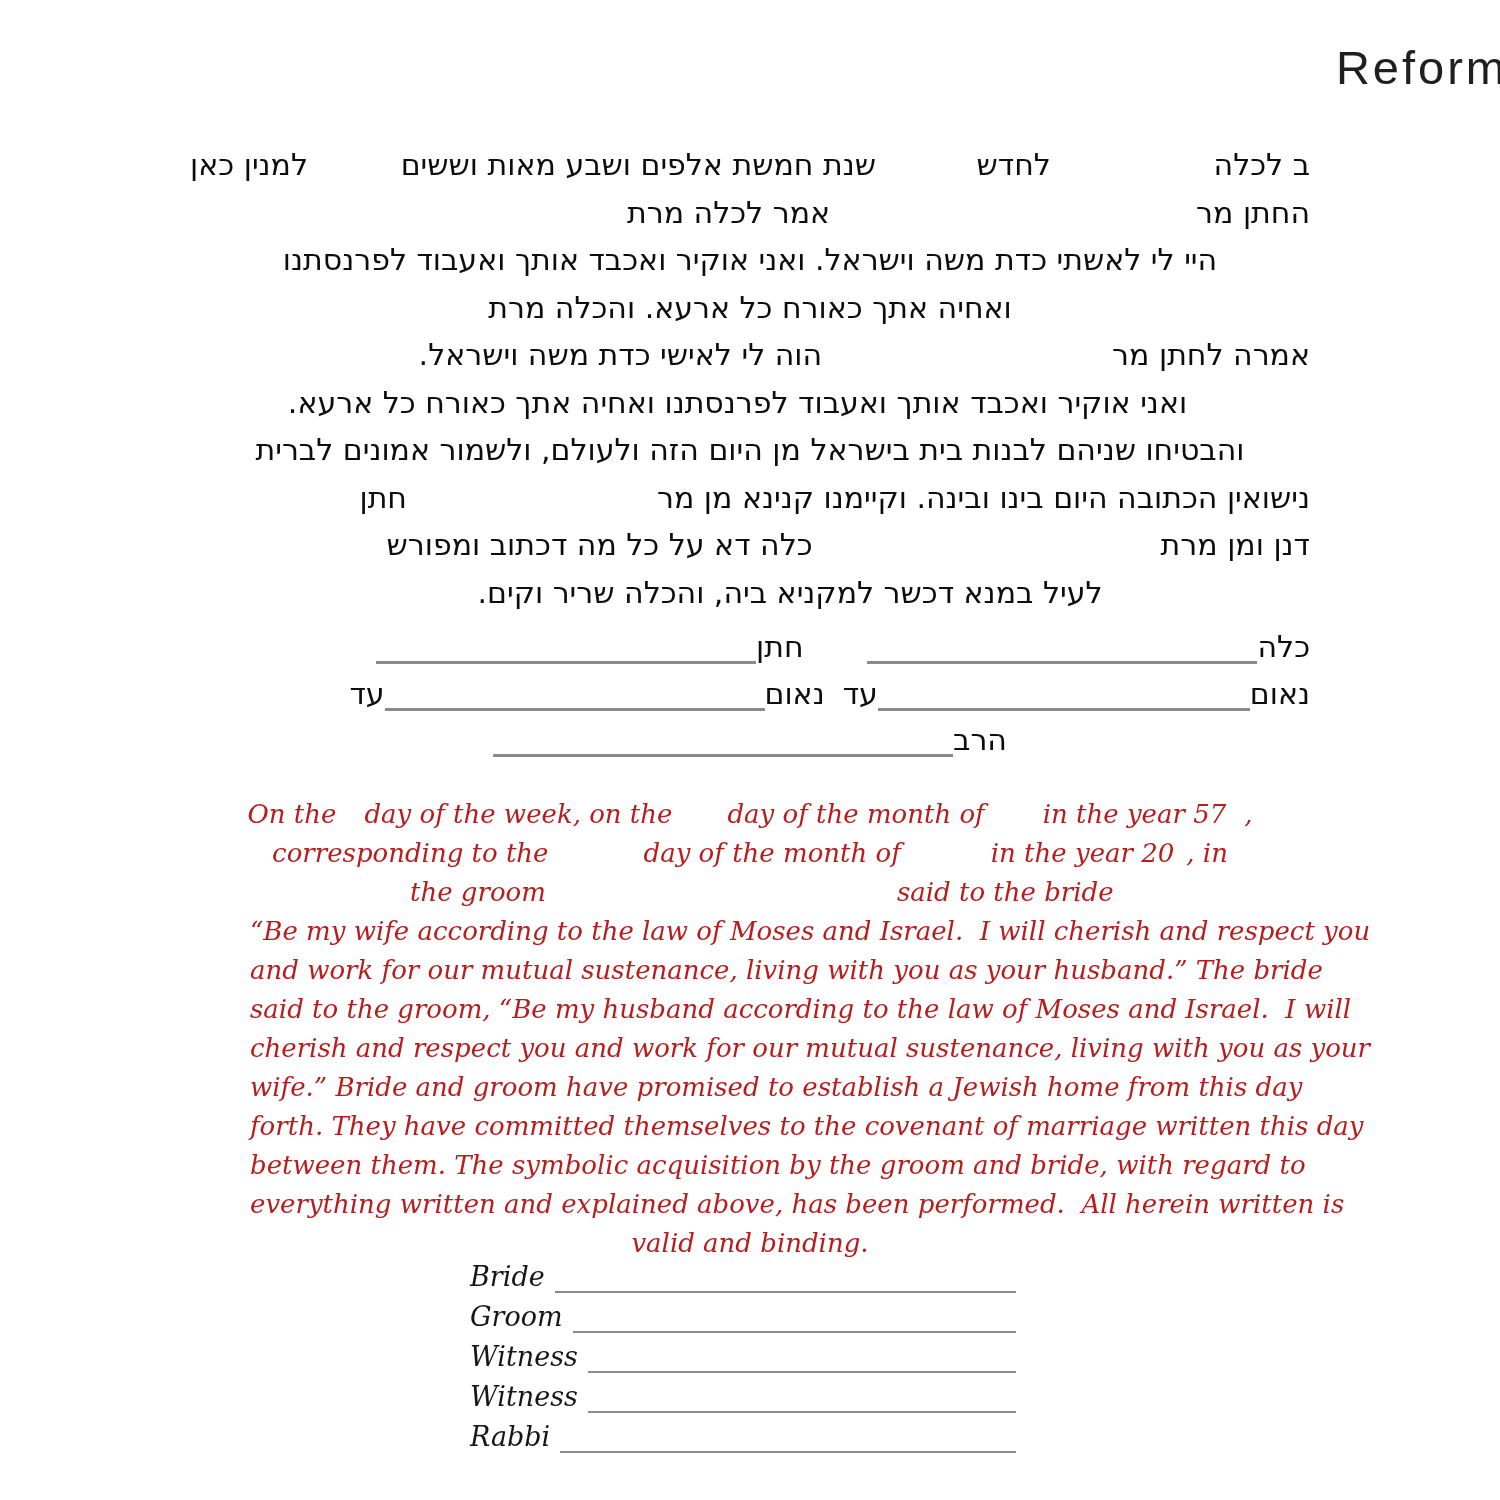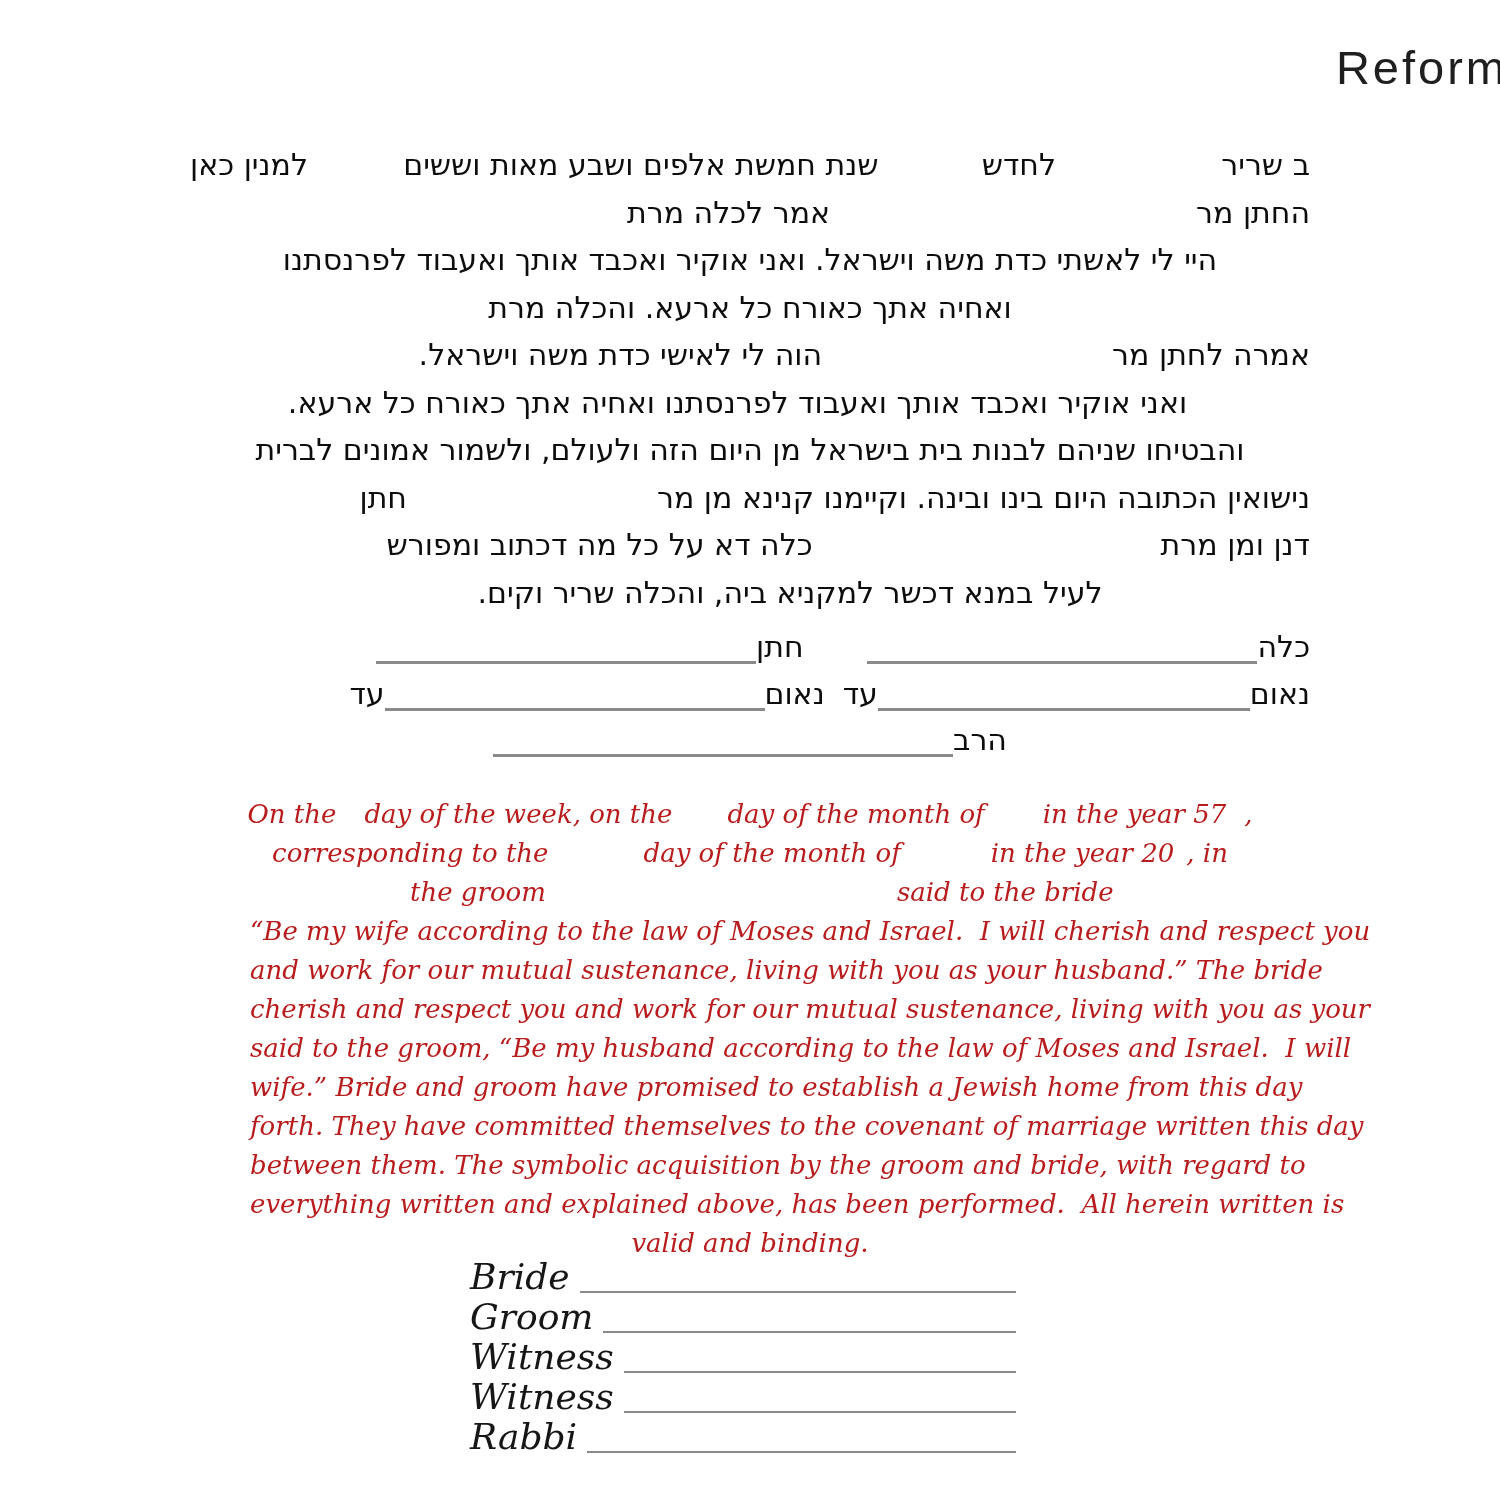--- a/index.html
+++ b/index.html
@@ -25,35 +25,35 @@
   
   .english{position:absolute;top:795px;left:250px;width:1000px;
            font-family:"DejaVu Serif",serif;font-style:italic;font-size:26px;color:#b91c1c;}
   .eline{height:39px;line-height:39px;text-align:center;white-space:pre;}
   .eflex{display:flex;align-items:baseline;justify-content:center;}
   .eflex span{white-space:pre;}
   .eflex.left{justify-content:flex-start;padding-left:160px;}
   .egap{flex:0 0 auto;}
   
   .esigs{position:absolute;top:1253px;left:470px;width:546px;
-         font-family:"DejaVu Serif",serif;font-style:italic;font-size:36px;color:#161616;}
+         font-family:"DejaVu Serif",serif;font-style:italic;font-size:27px;color:#161616;}
   .esig-row{display:flex;align-items:flex-end;height:40px;}
   .esig-row .lbl{white-space:pre;line-height:32px;flex:0 0 auto;}
   .esline{flex:1 1 auto;border-bottom:2px solid #8a8a8a;height:26px;margin-left:10px;}
 </style>
 </head>
 <body>
 
 <div class="page">
 
   <div class="title">Reform</div>
 
   <div class="hebrew" dir="rtl">
     <div class="hline hflex between">
-      <span>ב שריר</span>
+      <span>ב לכלה</span>
       <span class="gap" style="width:110px"></span>
       <span>לחדש</span>
       <span class="gap" style="width:48px"></span>
       <span>שנת חמשת אלפים ושבע מאות וששים</span>
       <span class="gap" style="width:40px"></span>
       <span>למנין כאן</span>
     </div>
     <div class="hline hflex">
       <span>החתן מר</span>
       <span class="gap" style="width:366px"></span>
@@ -123,22 +123,22 @@
       <span class="egap" style="width:12px"></span>
       <span>, in</span>
     </div>
     <div class="eline eflex left">
       <span>the groom</span>
       <span class="egap" style="width:351px"></span>
       <span>said to the bride</span>
     </div>
     <div class="eline">“Be my wife according to the law of Moses and Israel.  I will cherish and respect you</div>
     <div class="eline">and work for our mutual sustenance, living with you as your husband.” The bride</div>
+    <div class="eline">said to the groom, “Be my husband according to the law of Moses and Israel.  I will</div>
     <div class="eline">cherish and respect you and work for our mutual sustenance, living with you as your</div>
-    <div class="eline">said to the groom, “Be my husband according to the law of Moses and Israel.  I will</div>
     <div class="eline">wife.” Bride and groom have promised to establish a Jewish home from this day</div>
     <div class="eline">forth. They have committed themselves to the covenant of marriage written this day</div>
     <div class="eline">between them. The symbolic acquisition by the groom and bride, with regard to</div>
     <div class="eline">everything written and explained above, has been performed.  All herein written is</div>
     <div class="eline">valid and binding.</div>
   </div>
 
   <div class="esigs">
     <div class="esig-row">
       <span class="lbl">Bride</span>

